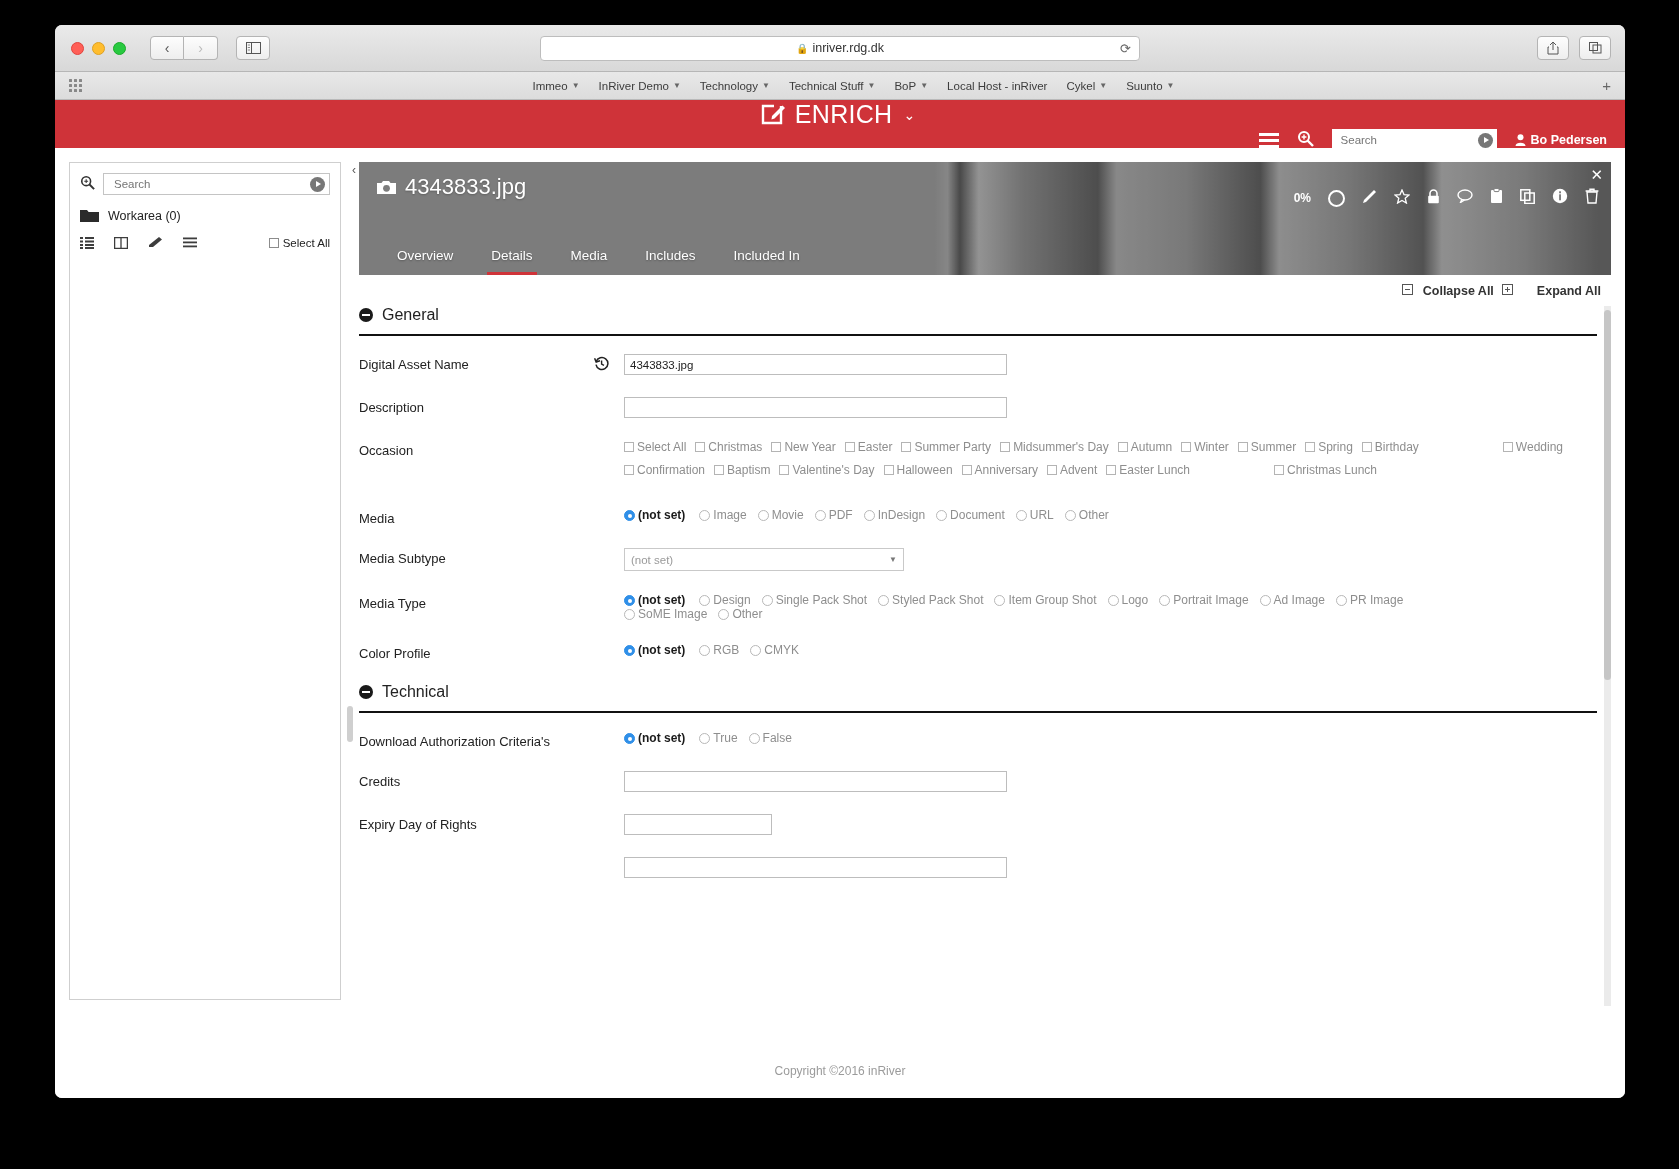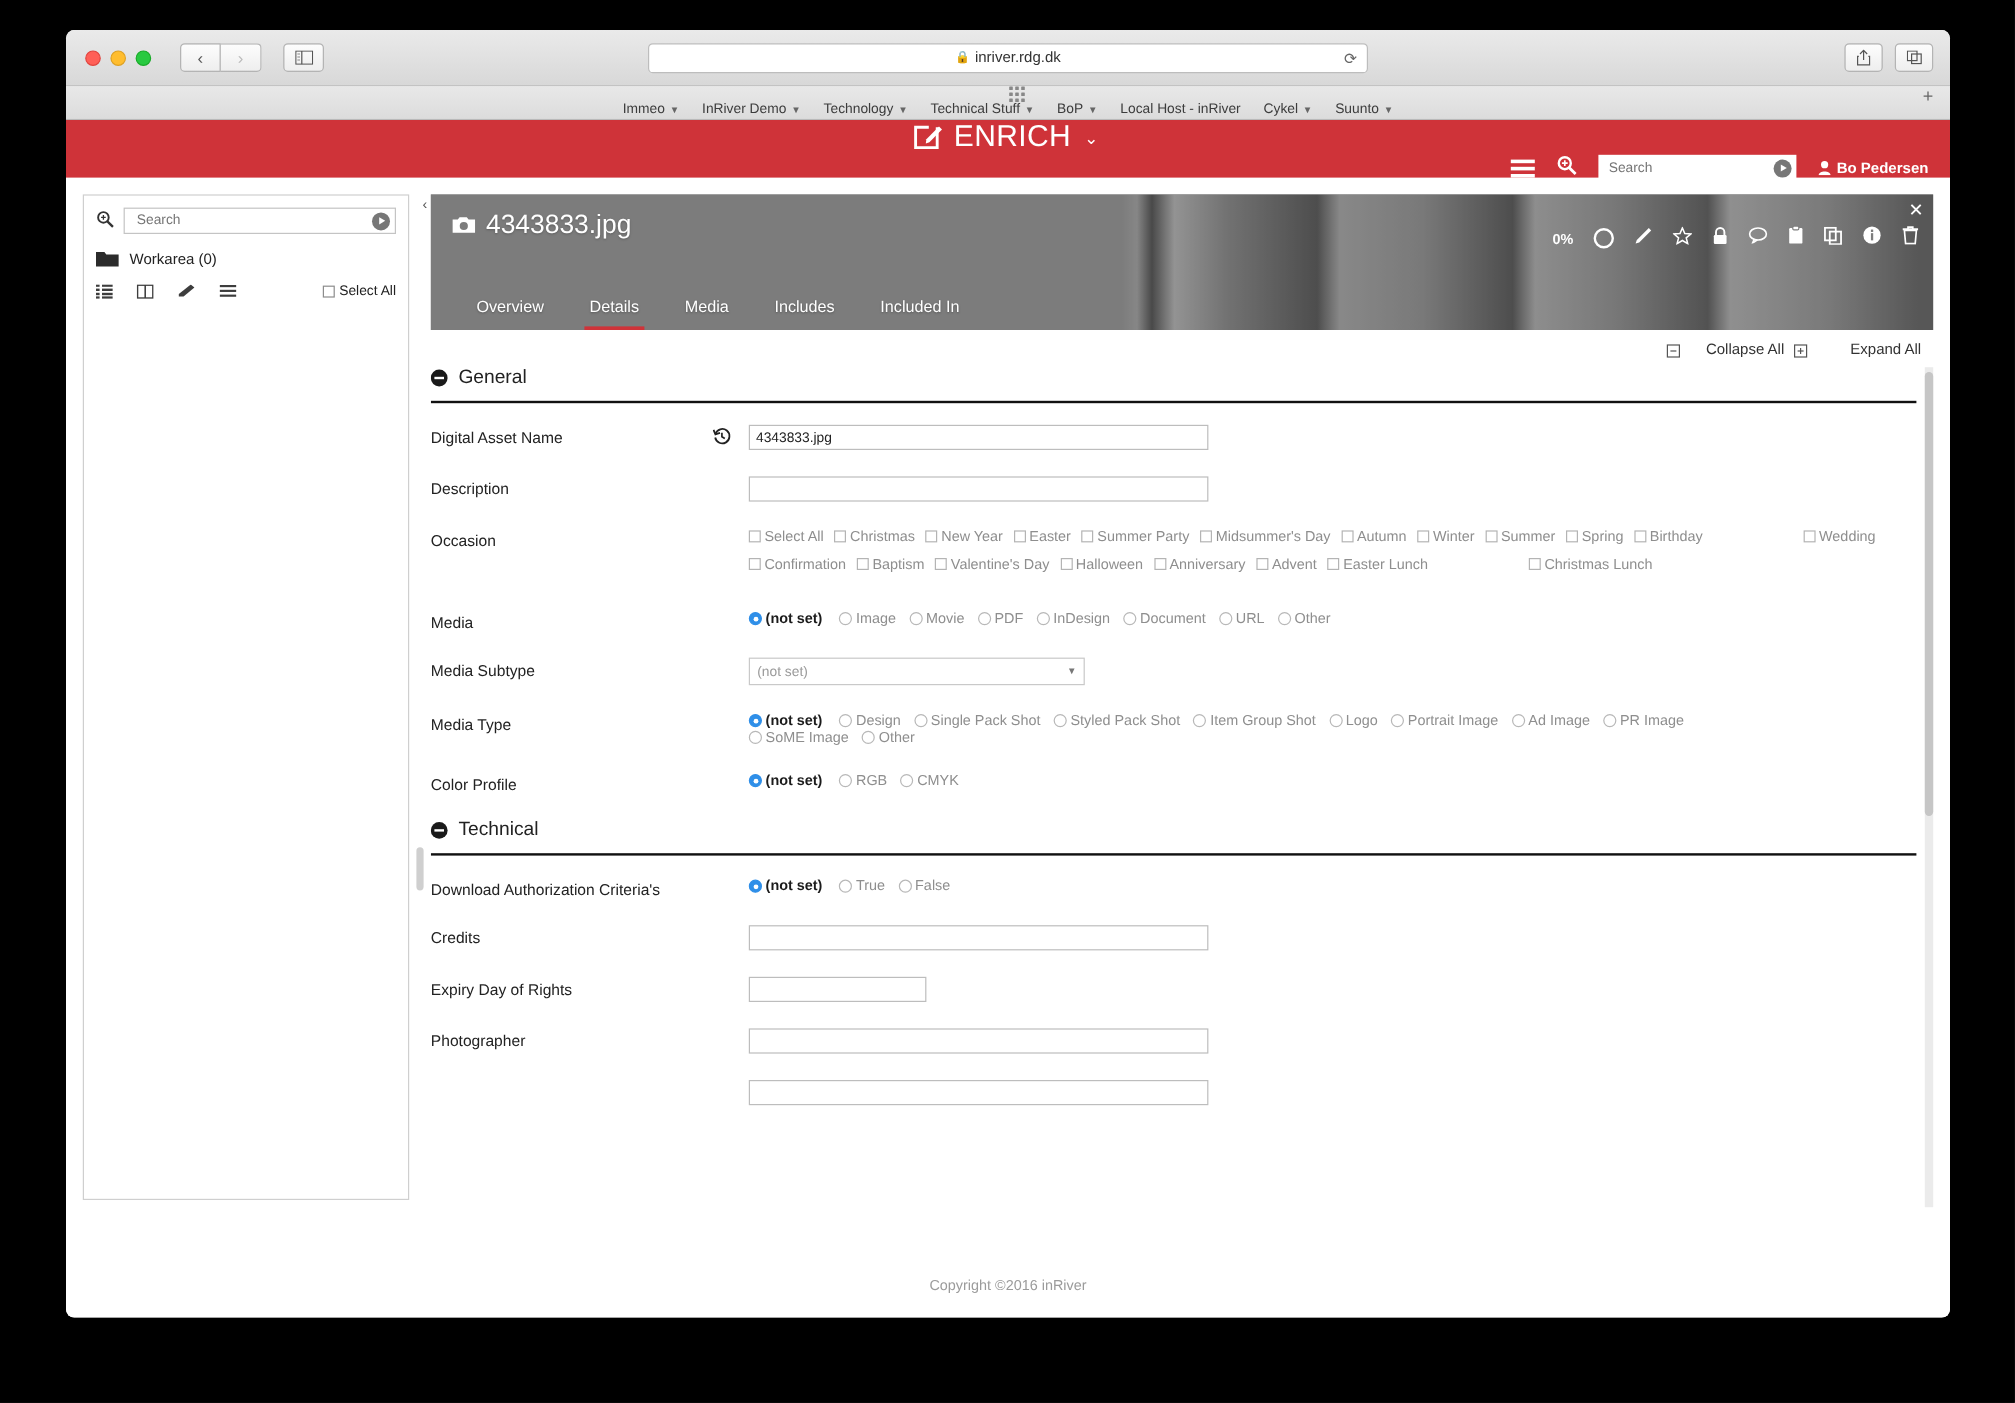--- a/index.html
+++ b/index.html
@@ -65,21 +65,21 @@
     border: 1px solid #b4b4b4; border-radius: 4px;
     display: flex; align-items: center; justify-content: center;
     color: #555; font-size: 13px;
   }
   .bookmarks {
     height: 28px;
     background: linear-gradient(#e8e8e8, #dcdcdc);
     border-bottom: 1px solid #b9b9b9;
     display: flex; align-items: center;
     position: relative;
-    font-size: 11.5px; color: #3c3c3c; flex-direction: column;
+    font-size: 11.5px; color: #3c3c3c;
   }
   .grid-icon {
     margin-left: 14px;
     display: grid; grid-template-columns: repeat(3, 3px);
     grid-template-rows: repeat(3, 3px); gap: 2px;
   }
   .grid-icon i { background: #888; width: 3px; height: 3px; border-radius: .5px; display:block; }
   .bm-list { display: flex; gap: 19px; margin: 0 auto; align-items: center; }
   .bm { display: flex; align-items: center; gap: 4px; white-space: nowrap; }
   .bm .caret { font-size: 8px; color: #666; }
@@ -191,21 +191,21 @@
     display: flex; align-items: center; gap: 17px; color: #fff;
   }
   .pct { font-size: 12px; font-weight: bold; }
   .ring { width: 17px; height: 17px; border: 2px solid #fff; border-radius: 50%; }
   .hero-close { position: absolute; right: 8px; top: 4px; color: #fff; font-size: 15px; }
 
   .expandbar {
     display: flex; justify-content: flex-end; gap: 22px;
     padding: 9px 10px 8px 0; font-size: 12.5px; color: #333;
   }
-  .expandbar span.itm { display: flex; align-items: flex-end; gap: 22px; }
+  .expandbar span.itm { display: flex; align-items: flex-start; gap: 10px; font-weight: bold; }
   .boxicon {
     width: 11px; height: 11px; border: 1px solid #555; position: relative;
     display: inline-block;
   }
   .boxicon:before { content: ""; position: absolute; left: 2px; right: 2px; top: 4px; height: 1px; background: #555; }
   .boxicon.plus:after { content: ""; position: absolute; top: 2px; bottom: 2px; left: 4px; width: 1px; background: #555; }
 
   .form-area { position: relative; }
   .scrollzone { height: 700px; overflow: hidden; position: relative; padding-right: 14px; }
   .section-head {
@@ -843,27 +843,20 @@
             </div>
 
             <div class="frow">
               <div class="flabel">Expiry Day of Rights</div>
               <div class="fhist"></div>
               <div class="fctl">
                   <div class="txtinput sm"></div>
                 </div>
             </div>
 
-            <div class="frow">
-              <div class="flabel">Photographer</div>
-              <div class="fhist"></div>
-              <div class="fctl">
-                  <div class="txtinput"></div>
-                </div>
-            </div>
 
             <div class="frow">
               <div class="flabel"></div>
               <div class="fhist"></div>
               <div class="fctl">
                   <div class="txtinput"></div>
                 </div>
             </div>
 
           </div>

